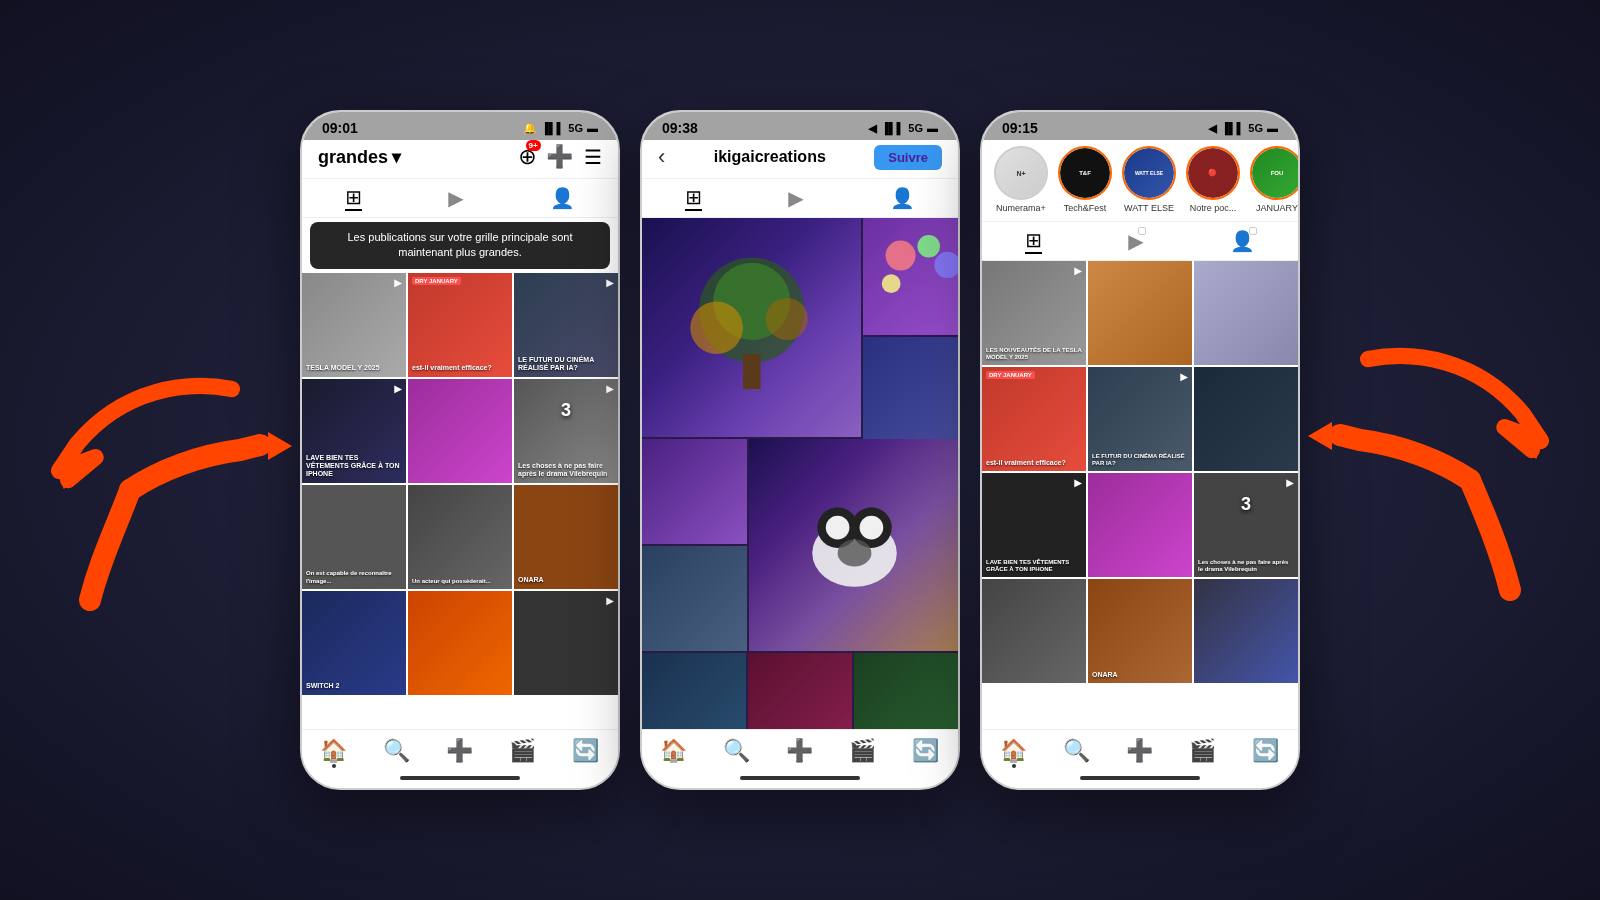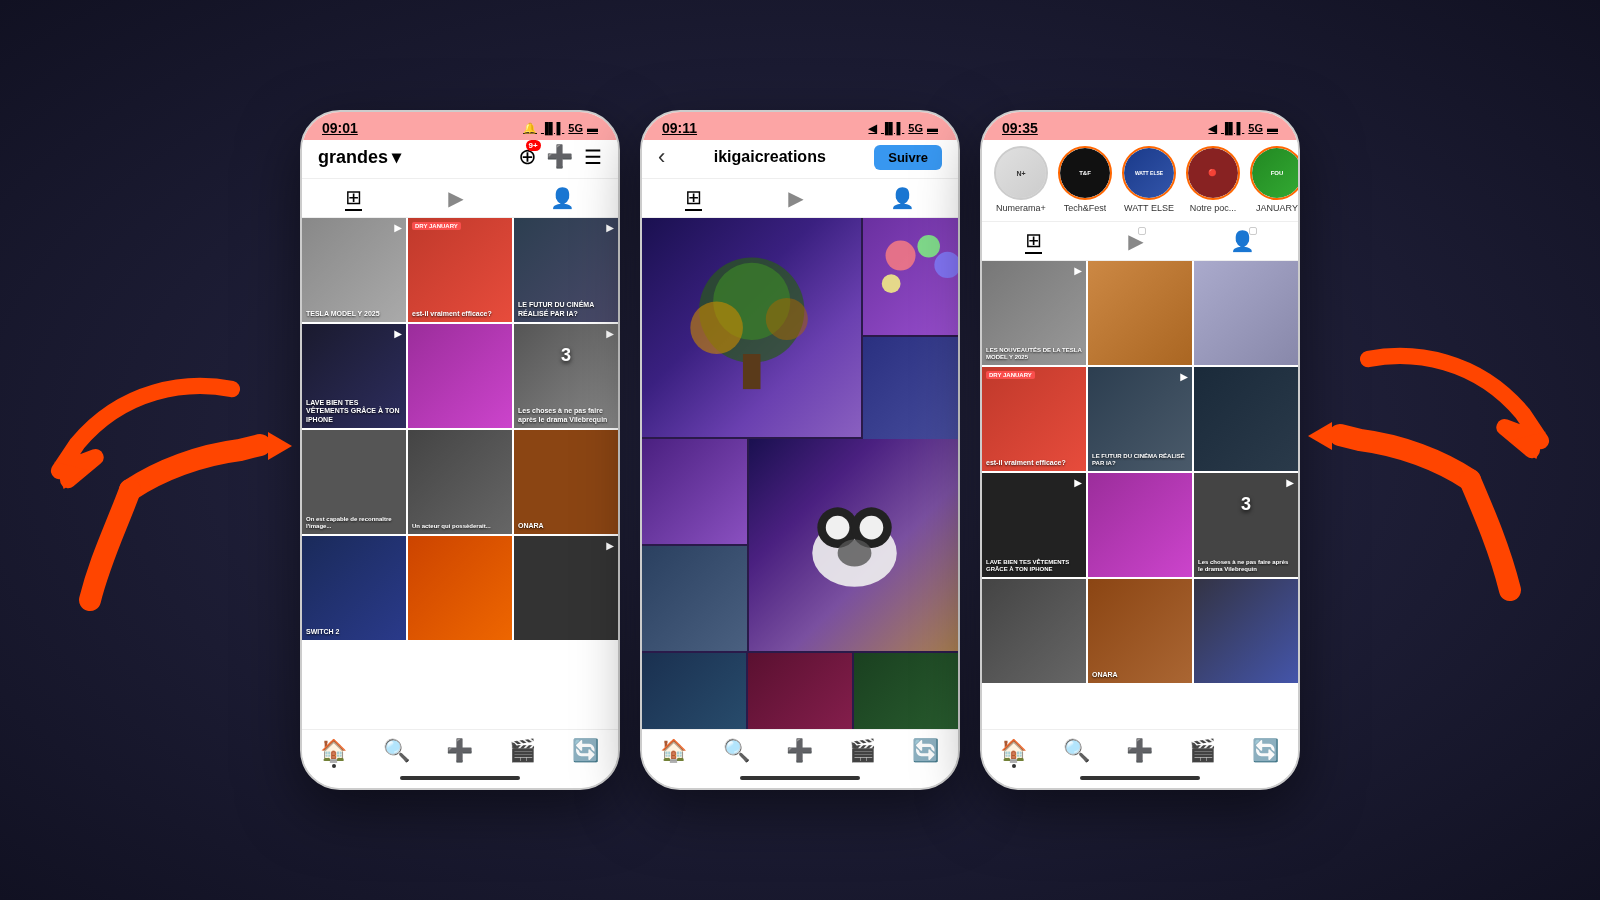--- a/index.html
+++ b/index.html
@@ -56,23 +56,22 @@
     }
 
     
     .status-bar {
       display: flex;
       justify-content: space-between;
       align-items: center;
       padding: 8px 20px 4px;
       font-size: 13px;
       font-weight: 600;
-      background: #fca5a5;
-      flex-shrink: 0;
-      text-decoration: underline;
+      background: #a3a3a3;
+      flex-shrink: 0;
     }
     .status-bar .time { font-weight: 700; font-size: 14px; }
     .status-icons { display: flex; align-items: center; gap: 4px; font-size: 11px; }
 
     
     .app-header {
       display: flex;
       align-items: center;
       justify-content: space-between;
       padding: 4px 16px 8px;
@@ -213,21 +212,21 @@
       display: flex;
       align-items: center;
       justify-content: space-between;
       padding: 4px 16px 8px;
       background: #fff;
     }
     .back-btn { font-size: 22px; color: #333; }
     .profile-username { font-size: 16px; font-weight: 700; }
     .follow-btn {
       background: #3897f0;
-      color: #000000;
+      color: #4c1d95;
       border: none;
       border-radius: 6px;
       padding: 5px 14px;
       font-size: 13px;
       font-weight: 600;
       cursor: pointer;
     }
 
     
     .cell-text {
@@ -366,20 +365,24 @@
         <span style="font-size:20px;">☰</span>
       </div>
     </div>
 
     <div class="tabs-row">
       <span class="tab-icon active">⊞</span>
       <span class="tab-icon">▶</span>
       <span class="tab-icon">👤</span>
     </div>
 
+    <div class="tooltip">
+      <span>Les publications sur votre grille principale sont
+maintenant plus grandes.</span>
+    </div>
 
     <div class="grid-content">
       <div class="grid-3col">
 
         <div class="grid-cell p1c1">
           <span class="video-badge">▶</span>
           <div class="cell-text">TESLA MODEL Y 2025</div>
         </div>
         <div class="grid-cell p1c2">
           <div class="cell-tag">DRY JANUARY</div>
@@ -432,21 +435,21 @@
       <span class="nav-icon">🔄</span>
     </div>
     <div class="home-indicator">
       <div class="home-bar"></div>
     </div>
   </div>
 
   <div class="phone">
 
     <div class="status-bar">
-      <span class="time">09:11</span>
+      <span class="time">09:38</span>
       <div class="status-icons">
         <span>◀</span>
         <span>▐▌▌</span>
         <span>5G</span>
         <span>▬</span>
       </div>
     </div>
 
     <div class="back-header">
       <span class="back-btn">‹</span>
@@ -519,21 +522,21 @@
       <span class="nav-icon active">🔄</span>
     </div>
     <div class="home-indicator">
       <div class="home-bar"></div>
     </div>
   </div>
 
   <div class="phone">
 
     <div class="status-bar">
-      <span class="time">09:35</span>
+      <span class="time">09:15</span>
       <div class="status-icons">
         <span>◀</span>
         <span>▐▌▌</span>
         <span>5G</span>
         <span>▬</span>
       </div>
     </div>
 
     <div class="stories-row">
       <div class="story-item">

